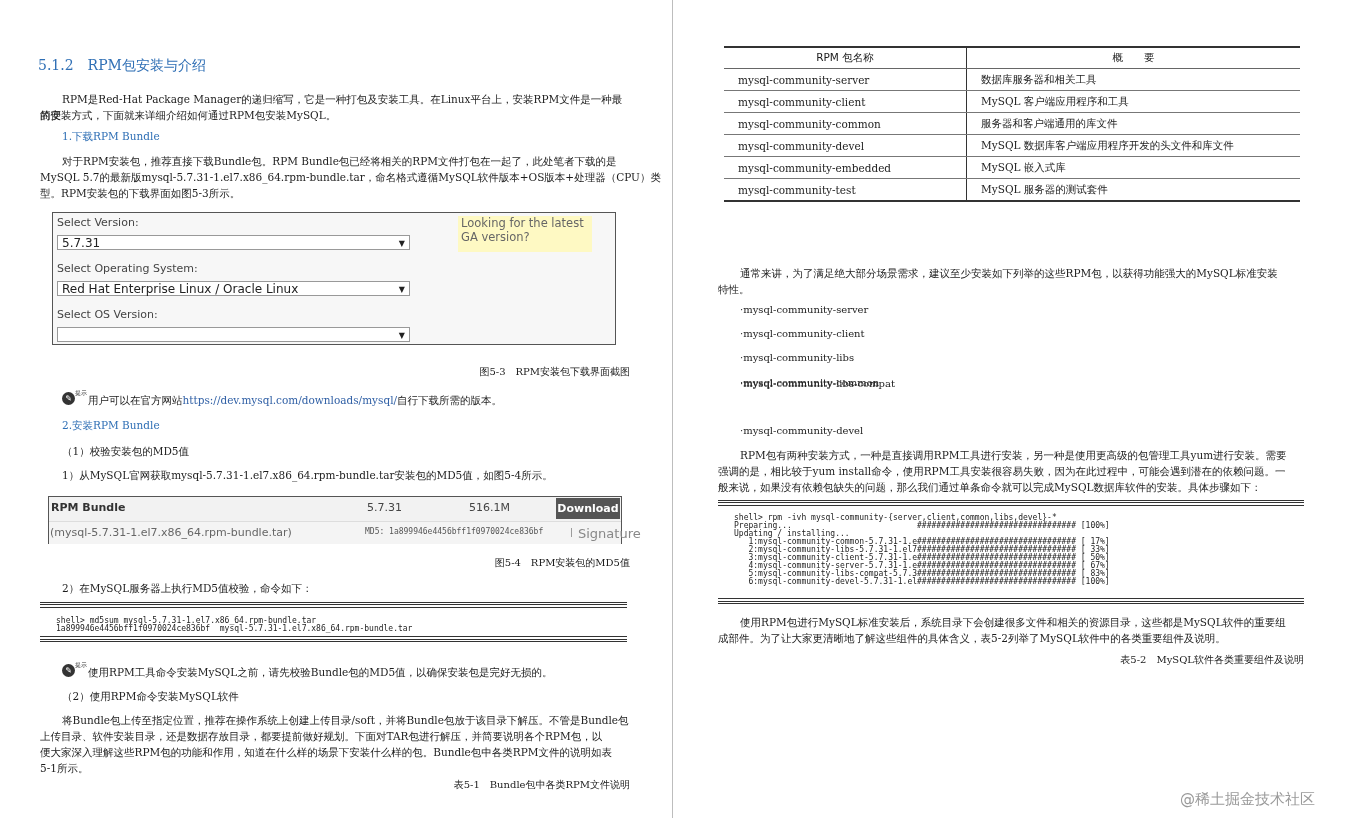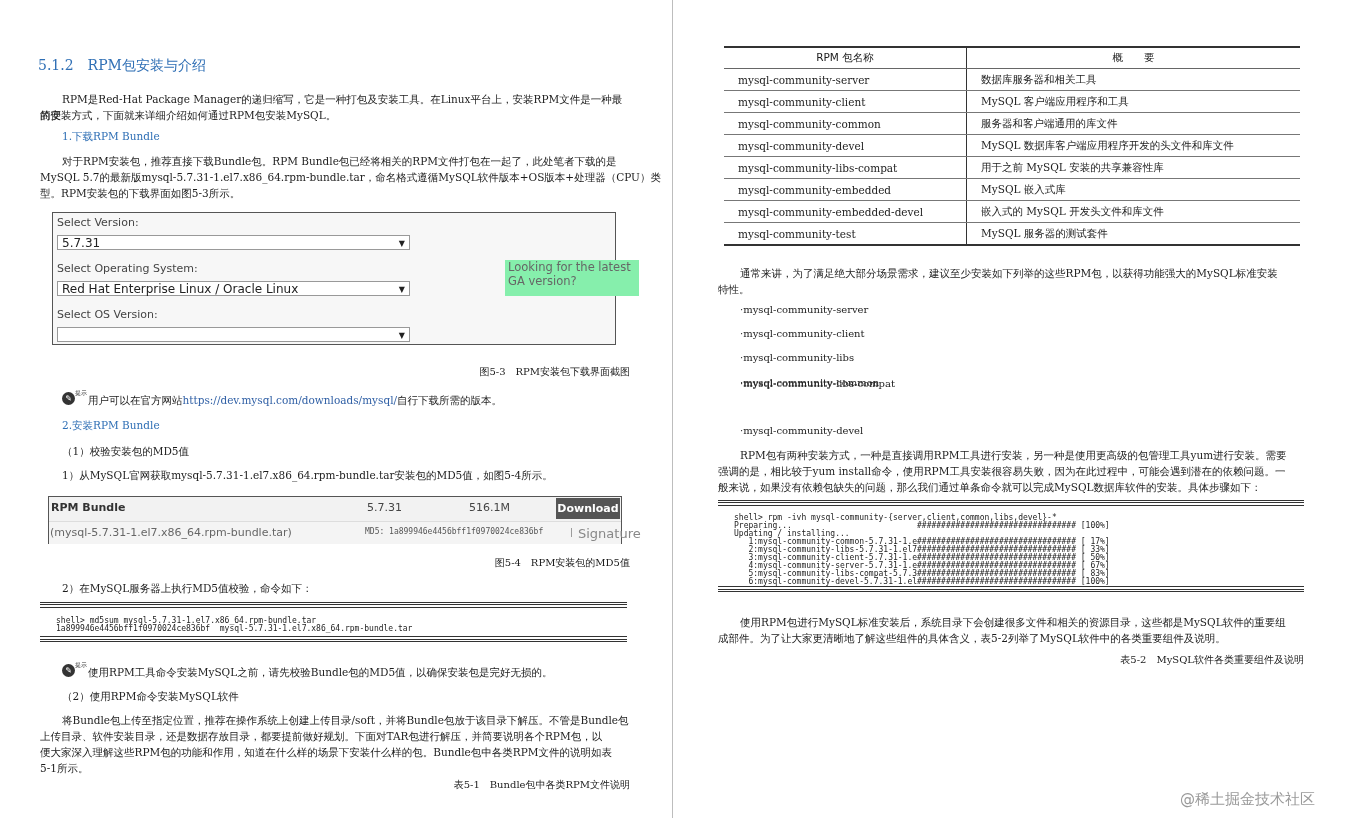--- a/index.html
+++ b/index.html
@@ -21,21 +21,21 @@
   .dlbox {
     position: absolute; left: 52px; top: 212px; width: 562px; height: 131px;
     border: 1px solid #555; background: #f7f7f7; font-family: "DejaVu Sans", sans-serif;
   }
   .dl-label { position: absolute; left: 4px; font-size: 11px; color: #444; }
   .dl-select {
     position: absolute; left: 4px; width: 350px; height: 15px; border: 1px solid #999; background: #fff;
     font-size: 12px; line-height: 15px; padding-left: 4px; color: #222; box-sizing: border-box; width: 353px;
   }
   .dl-select .arrow { position: absolute; right: 4px; top: 0; font-size: 8px; color: #222; }
-  .ga-box { position: absolute; left: 452px; top: 3px; width: 134px; height: 36px; background: #86efac; font-size: 11.5px; color: #666; line-height: 14px; padding-left: 3px; box-sizing: border-box; margin-top: 44px; }
+  .ga-box { position: absolute; left: 405px; top: 3px; width: 134px; height: 36px; background: #fef9c3; font-size: 11.5px; color: #666; line-height: 14px; padding-left: 3px; box-sizing: border-box; }
   
   .bundle {
     position: absolute; left: 48px; top: 496px; width: 572px; height: 46px; border: 1px solid #555;
     font-family: "DejaVu Sans", sans-serif; background: #fff;
   }
   .bundle-row1 { position: absolute; top: 0; left: 0; right: 0; height: 24px; background: #f2f2f2; }
   .bundle-row2 { position: absolute; top: 24px; left: 0; right: 0; height: 22px; background: #f4f4f4; border-top: 1px solid #ddd; }
   .dl-btn { position: absolute; right: 1px; top: 1px; width: 64px; height: 21px; background: #555; color: #fff; font-size: 11px; font-weight: bold; line-height: 21px; text-align: center; }
   
   .code {
@@ -155,30 +155,22 @@
       </tr>
     <tr>
         <td>mysql-community-common</td>
         <td>服务器和客户端通用的库文件</td>
       </tr>
     <tr>
         <td>mysql-community-devel</td>
         <td>MySQL 数据库客户端应用程序开发的头文件和库文件</td>
       </tr>
     <tr>
-        <td>mysql-community-libs-compat</td>
-        <td>用于之前 MySQL 安装的共享兼容性库</td>
-      </tr>
-    <tr>
         <td>mysql-community-embedded</td>
         <td>MySQL 嵌入式库</td>
-      </tr>
-    <tr>
-        <td>mysql-community-embedded-devel</td>
-        <td>嵌入式的 MySQL 开发头文件和库文件</td>
       </tr>
     <tr>
         <td>mysql-community-test</td>
         <td>MySQL 服务器的测试套件</td>
       </tr>
   </tbody>
 </table>
 
 <p class="abs p" style="left:740px; top:265px;">通常来讲，为了满足绝大部分场景需求，建议至少安装如下列举的这些RPM包，以获得功能强大的MySQL标准安装</p>
 <p class="abs p" style="left:718px; top:281px;">特性。</p>
@@ -187,21 +179,21 @@
 <div class="abs bullet" style="left:740px; top:328px;">·mysql-community-client</div>
 <div class="abs bullet" style="left:740px; top:352px;">·mysql-community-libs</div>
 <div class="abs bullet" style="left:740px; top:377px;">·mysql-community-common</div>
 <div class="abs bullet" style="left:740px; top:378px;">·mysql-community-libs-compat</div>
 <div class="abs bullet" style="left:740px; top:425px;">·mysql-community-devel</div>
 
 <p class="abs p" style="left:740px; top:447px;">RPM包有两种安装方式，一种是直接调用RPM工具进行安装，另一种是使用更高级的包管理工具yum进行安装。需要</p>
 <p class="abs p" style="left:718px; top:463px;">强调的是，相比较于yum install命令，使用RPM工具安装很容易失败，因为在此过程中，可能会遇到潜在的依赖问题。一</p>
 <p class="abs p" style="left:718px; top:479px;">般来说，如果没有依赖包缺失的问题，那么我们通过单条命令就可以完成MySQL数据库软件的安装。具体步骤如下：</p>
 
-<div class="code" style="left:718px; top:500px; width:586px; height:92px; padding:11px 0 0 16px; box-sizing:border-box;">shell&gt; rpm -ivh mysql-community-{server,client,common,libs,devel}-*
+<div class="code" style="left:718px; top:500px; width:586px; height:104px; padding:11px 0 0 16px; box-sizing:border-box;">shell&gt; rpm -ivh mysql-community-{server,client,common,libs,devel}-*
 Preparing...                          ################################# [100%]
 Updating / installing...
    1:mysql-community-common-5.7.31-1.e################################# [ 17%]
    2:mysql-community-libs-5.7.31-1.el7################################# [ 33%]
    3:mysql-community-client-5.7.31-1.e################################# [ 50%]
    4:mysql-community-server-5.7.31-1.e################################# [ 67%]
    5:mysql-community-libs-compat-5.7.3################################# [ 83%]
    6:mysql-community-devel-5.7.31-1.el################################# [100%]</div>
 
 <p class="abs p" style="left:740px; top:614px;">使用RPM包进行MySQL标准安装后，系统目录下会创建很多文件和相关的资源目录，这些都是MySQL软件的重要组</p>

